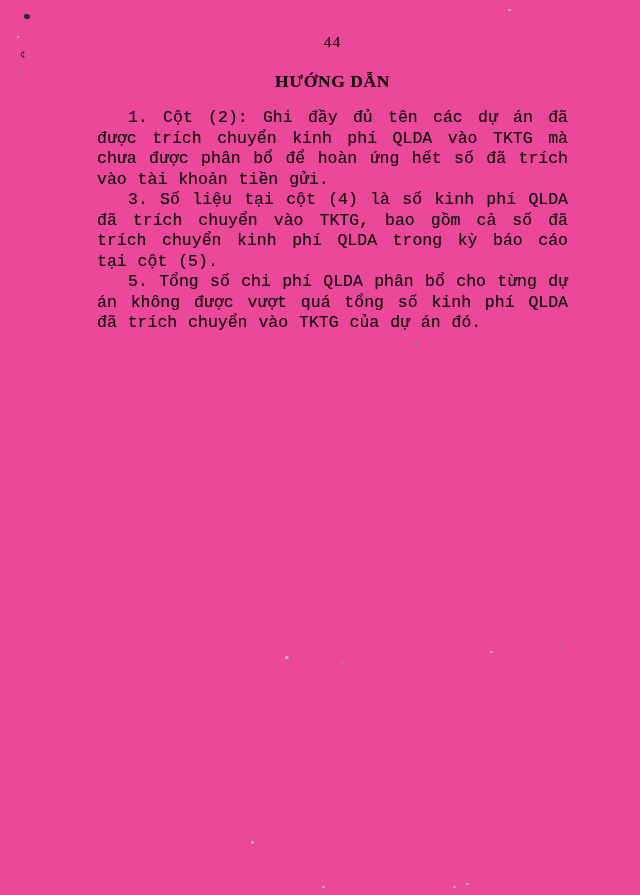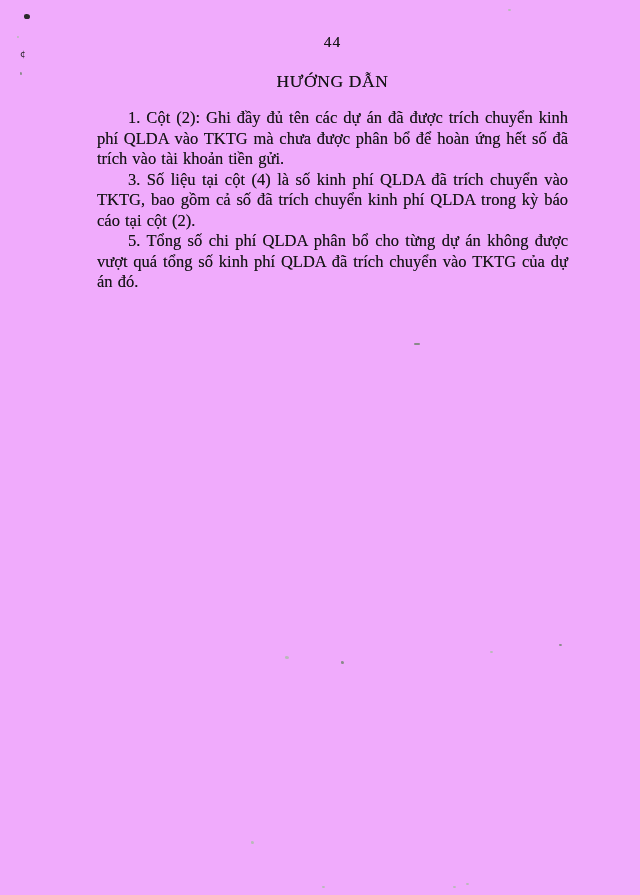--- a/index.html
+++ b/index.html
@@ -11,56 +11,57 @@
     width: 640px;
     height: 895px;
     position: relative;
     overflow: hidden;
     font-family: "Liberation Serif", "DejaVu Serif", serif;
     color: #141414;
   }
   .page {
     position: absolute;
     inset: 0;
-    background: #f0abfc;
+    background: #ec4899;
   }
   .content {
     position: absolute;
     left: 97px;
     top: 0;
     width: 471px;
   }
   .page-number {
     padding-top: 33px;
     text-align: center;
     font-size: 15.5px;
     line-height: 18px;
     letter-spacing: 1px;
     text-shadow: 0 0 0.4px rgba(0,0,0,0.55);
   }
   .doc-title {
     margin-top: 20px;
     text-align: center;
-    font-weight: normal;
+    font-weight: bold;
     font-size: 17.5px;
     line-height: 21px;
     letter-spacing: 0.6px;
     text-shadow: 0 0 0.5px rgba(0,0,0,0.6);
   }
   .paragraphs {
     margin-top: 16px;
   }
   .paragraphs p {
     margin: 0;
     font-size: 16.5px;
     line-height: 20.5px;
     text-align: justify;
     text-indent: 31px;
     word-spacing: 1px;
     text-shadow: 0 0 0.45px rgba(0,0,0,0.5);
+    font-family: Liberation Mono, monospace;
   }
   
   .speck {
     position: absolute;
     background: #2a2a2a;
     border-radius: 40% 60% 50% 50%;
   }
   .speck.faint { background: #b9b9b9; }
   .speck.mid   { background: #8a8a8a; }
   .artifact-glyph {
@@ -76,21 +77,21 @@
 
 <div class="page">
 
   <div class="content">
     <div class="page-number">44</div>
 
     <div class="doc-title">HƯỚNG DẪN</div>
 
     <div class="paragraphs">
       <p>1. Cột (2): Ghi đầy đủ tên các dự án đã được trích chuyển kinh phí QLDA vào TKTG mà chưa được phân bổ để hoàn ứng hết số đã trích vào tài khoản tiền gửi.</p>
-      <p>3. Số liệu tại cột (4) là số kinh phí QLDA đã trích chuyển vào TKTG, bao gồm cả số đã trích chuyển kinh phí QLDA trong kỳ báo cáo tại cột (2).</p>
+      <p>3. Số liệu tại cột (4) là số kinh phí QLDA đã trích chuyển vào TKTG, bao gồm cả số đã trích chuyển kinh phí QLDA trong kỳ báo cáo tại cột (5).</p>
       <p>5. Tổng số chi phí QLDA phân bổ cho từng dự án không được vượt quá tổng số kinh phí QLDA đã trích chuyển vào TKTG của dự án đó.</p>
     </div>
   </div>
 
   <div class="speck" style="left:24px; top:14px; width:6px; height:5px;"></div>
   <div class="speck faint" style="left:17px; top:36px; width:2px; height:2px;"></div>
   <div class="artifact-glyph" style="left:20px; top:50px;">¢</div>
   <div class="speck mid" style="left:20px; top:72px; width:2px; height:3px;"></div>
   <div class="speck faint" style="left:508px; top:9px; width:3px; height:2px;"></div>
   <div class="speck mid" style="left:414px; top:343px; width:6px; height:2px; border-radius:1px;"></div>

